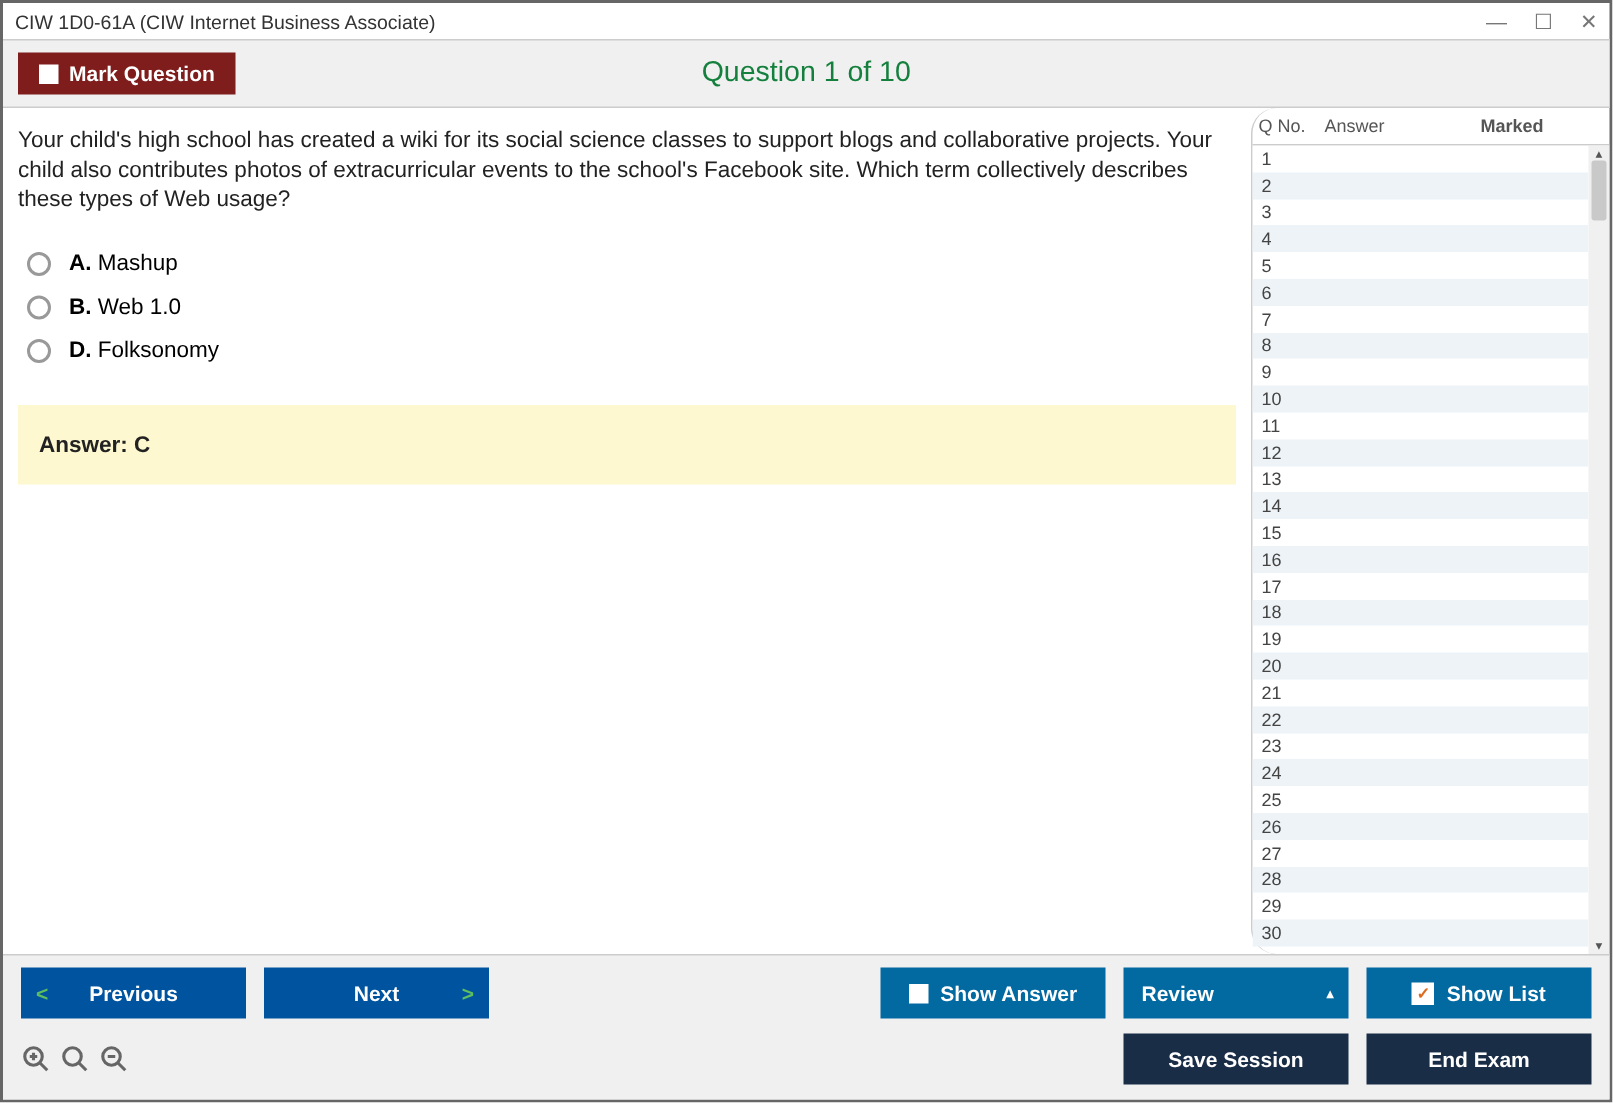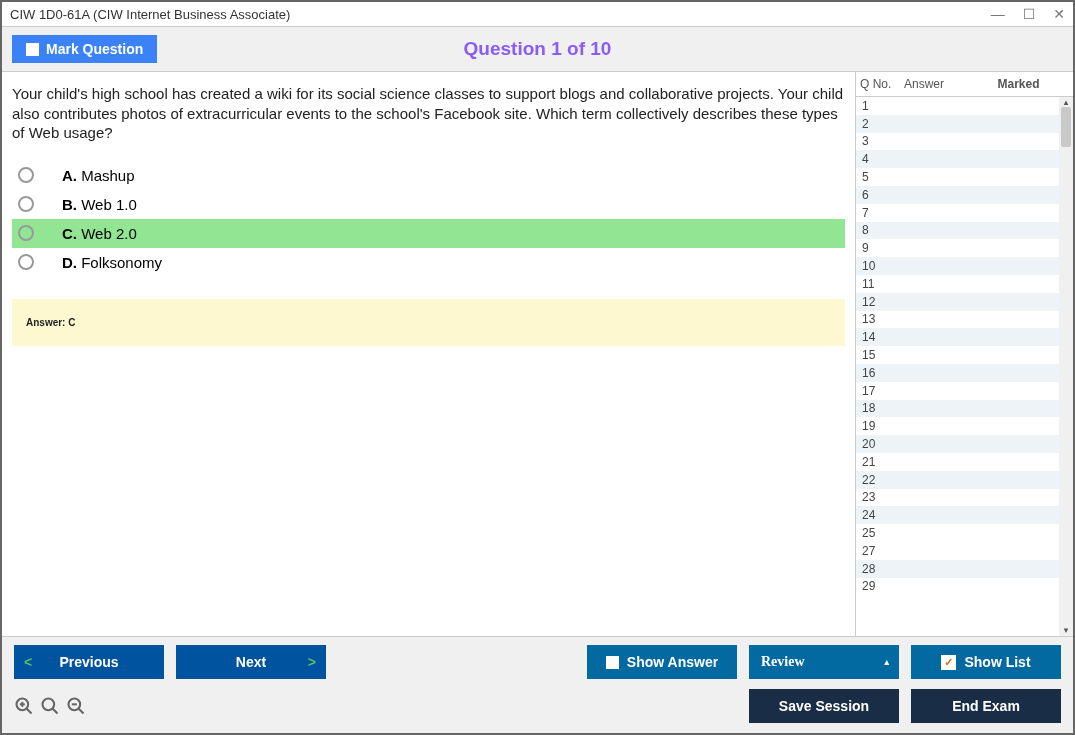--- a/index.html
+++ b/index.html
@@ -2,34 +2,34 @@
 <html><head>
 <meta charset="utf-8">
 <style>
   * { box-sizing: border-box; }
   html, body { margin: 0; padding: 0; font-family: Arial, sans-serif; background: #fff; }
   .window { width: 1075px; height: 735px; border: 2px solid #666; position: relative; display: flex; flex-direction: column; }
   .titlebar { display: flex; align-items: flex-end; justify-content: space-between; padding: 4px 8px; font-size: 13px; color: #333; }
   .win-controls { display: flex; gap: 18px; align-items: center; }
   .win-btn { color: #777; cursor: pointer; font-size: 14px; }
   .toolbar { background: #f0f0f0; border-top: 1px solid #ccc; border-bottom: 1px solid #ccc; height: 46px; display: flex; align-items: center; position: relative; padding: 0 10px; }
-  .mark-btn { background: #3b82f6; color: #fff; border: none; padding: 6px 14px; font-weight: bold; font-size: 14px; display: flex; align-items: center; cursor: pointer; text-align: right; }
+  .mark-btn { background: #7f1d1d; color: #fff; border: none; padding: 6px 14px; font-weight: bold; font-size: 14px; display: flex; align-items: center; cursor: pointer; text-align: right; }
   .mark-btn .box { width: 13px; height: 13px; background: #fff; margin-right: 7px; }
-  .qtitle { position: absolute; left: 50%; transform: translateX(-50%); font-size: 19px; font-weight: bold; color: #8b5cf6; }
+  .qtitle { position: absolute; left: 50%; transform: translateX(-50%); font-size: 19px; font-weight: normal; color: #15803d; }
   .body { flex: 1; display: flex; overflow: hidden; }
   .main { flex: 1; padding: 12px 10px 0 10px; overflow-y: auto; display: flex; flex-direction: column; }
   .qtext { font-size: 15px; color: #222; line-height: 1.3; margin-bottom: 18px; }
   .options { }
-  .option { display: flex; align-items: flex-start; padding: 6px 6px; font-size: 15px; gap: 16px; }
+  .option { display: flex; align-items: flex-end; padding: 6px 6px; font-size: 15px; }
   .option.correct { background: #92e693; }
   .radio { width: 16px; height: 16px; border: 2px solid #999; border-radius: 50%; margin-right: 12px; flex-shrink: 0; }
   .opt-label { }
   .opt-label b { font-weight: bold; }
-  .answer-box { background: #fdf8cf; padding: 18px 14px; margin-top: 22px; font-size: 10px; font-weight: bold; color: #222; }
-  .sidepanel { width: 218px; border-left: 1px solid #ccc; display: flex; flex-direction: column; font-size: 12px; }
+  .answer-box { background: #fdf8cf; padding: 18px 14px; margin-top: 22px; font-size: 15px; font-weight: bold; color: #222; }
+  .sidepanel { width: 239px; border-left: 1px solid #ccc; display: flex; flex-direction: column; font-size: 12px; border-radius: 17px; }
   .sp-head { display: flex; border-bottom: 1px solid #ccc; color: #555; }
   .sp-head div { padding: 5px 4px; }
   .sp-h-qno { width: 44px; }
   .sp-h-ans { width: 64px; }
   .sp-h-mark { flex: 1; text-align: center; font-weight: bold; }
   .sp-body-wrap { flex:1; display:flex; }
   .sp-scroll { width: 14px; background:#f0f0f0; display:flex; flex-direction:column; align-items: center; justify-content: space-between; padding:1px 0;}
   .sp-arrow { font-size: 9px; color:#555; cursor:pointer; line-height:1;}
   .sp-track { flex:1; width: 100%; position: relative; }
   .sp-thumb { position:absolute; top:0; left:2px; right:2px; height: 40px; background:#c9c9c9; border-radius:2px;}
@@ -43,21 +43,21 @@
   .btn { height: 34px; display: flex; align-items: center; justify-content: center; font-weight: bold; font-size: 14px; cursor: pointer; border: none; color: #fff; }
   .btn-blue { background: #00549f; }
   .btn-orange { background: #0369a1; }
   .btn-dark { background: #1a2d47; }
   .btn-prev, .btn-next { width: 150px; position: relative; }
   .btn-prev .chev { position: absolute; left: 10px; color: #5fbf5f; font-weight: bold; }
   .btn-next .chev { position: absolute; right: 10px; color: #5fbf5f; font-weight: bold; }
   .spacer { flex: 1; }
   .btn-showans { width: 150px; }
   .btn-showans .box { width: 13px; height: 13px; background: #fff; margin-right: 8px; }
-  .btn-review { width: 150px; justify-content: flex-start; padding: 0 12px; position: relative; font-family: Liberation Serif, serif; }
+  .btn-review { width: 150px; justify-content: flex-start; padding: 0 12px; position: relative; }
   .btn-review .tri { position:absolute; right:10px; font-size:9px;}
   .btn-showlist { width: 150px; }
   .btn-showlist .chk { width: 15px; height: 15px; background:#fff; margin-right:8px; display:flex; align-items:center; justify-content:center; color:#dd6b20; font-size:11px; font-weight:bold;}
   .btn-save, .btn-end { width: 150px; }
   .zoom { display: flex; gap: 6px; color:#555; font-size:18px; align-items:center;}
   .zoom span { cursor:pointer; display:flex; align-items:center;}
   .frow2 { display:flex; align-items:center; gap:12px;justify-content:center;}
 </style>
 </head>
 <body>
@@ -85,24 +85,20 @@
       <div class="qtext">Your child's high school has created a wiki for its social science classes to support blogs and collaborative projects. Your child also contributes photos of extracurricular events to the school's Facebook site. Which term collectively describes these types of Web usage?</div>
       <div class="options" id="options">
           <div class="option">
             <span class="radio"></span>
             <span class="opt-label"><b>A.</b> Mashup</span>
           </div>
           <div class="option">
             <span class="radio"></span>
             <span class="opt-label"><b>B.</b> Web 1.0</span>
           </div>
-          <div class="option correct">
-            <span class="radio"></span>
-            <span class="opt-label"><b>C.</b> Web 2.0</span>
-          </div>
           <div class="option">
             <span class="radio"></span>
             <span class="opt-label"><b>D.</b> Folksonomy</span>
           </div>
         </div>
       <div class="answer-box">Answer: C</div>
     </div>
 
     <div class="sidepanel">
       <div class="sp-head">
@@ -180,28 +176,34 @@
             </div>
             <div class="sp-row">
               <span class="qno">23</span>
             </div>
             <div class="sp-row alt">
               <span class="qno">24</span>
             </div>
             <div class="sp-row">
               <span class="qno">25</span>
             </div>
+            <div class="sp-row alt">
+              <span class="qno">26</span>
+            </div>
             <div class="sp-row">
               <span class="qno">27</span>
             </div>
             <div class="sp-row alt">
               <span class="qno">28</span>
             </div>
             <div class="sp-row">
               <span class="qno">29</span>
+            </div>
+            <div class="sp-row alt">
+              <span class="qno">30</span>
             </div>
           </div>
         <div class="sp-scroll">
           <span class="sp-arrow">▴</span>
           <div class="sp-track">
             <div class="sp-thumb"></div>
           </div>
           <span class="sp-arrow">▾</span>
         </div>
       </div>

